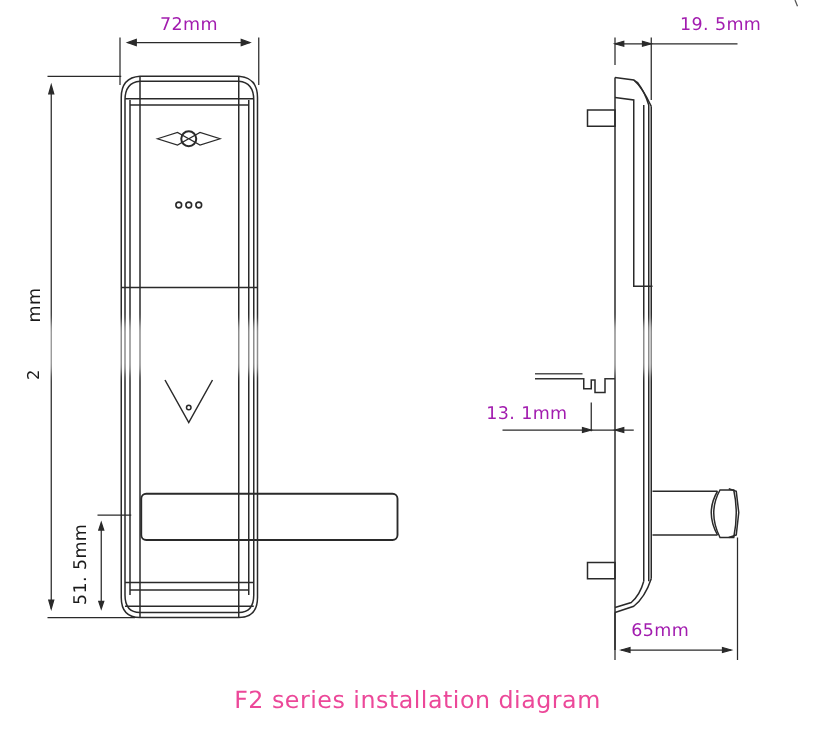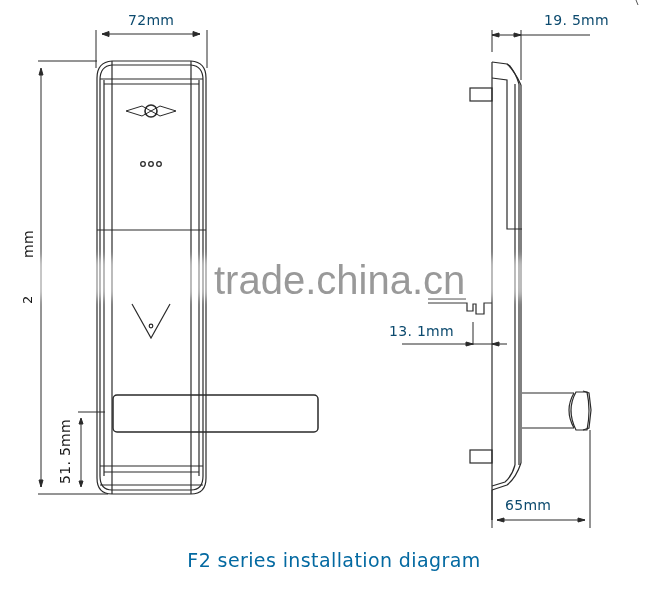--- a/index.html
+++ b/index.html
@@ -1,20 +1,20 @@
 <!DOCTYPE html>
 <html><head>
 <meta charset="utf-8">
 <style>
   html, body { margin: 0; padding: 0; background: #ffffff; }
   body { width: 668px; height: 589px; position: relative; overflow: hidden; font-family: "Liberation Sans", sans-serif; }
   #stage { position: absolute; left: 0; top: 0; width: 668px; height: 589px; }
-  .lbl { position: absolute; font-family: "DejaVu Sans", sans-serif; font-size: 14px; color: #0c4a6e; white-space: nowrap; letter-spacing: 0.3px; text-align: right; }
+  .lbl { position: absolute; font-family: "DejaVu Sans", sans-serif; font-size: 14px; color: #a21caf; white-space: nowrap; letter-spacing: 0.3px; text-align: right; }
   .vlbl { position: absolute; font-family: "DejaVu Sans", sans-serif; font-size: 14px; color: #1a1a1a; white-space: nowrap; transform-origin: left top; transform: rotate(-90deg); letter-spacing: 0.3px; }
-  .caption { position: absolute; left: 0; width: 668px; top: 549px; text-align: center; font-family: "DejaVu Sans", sans-serif; font-size: 19px; color: #0369a1; letter-spacing: 0.4px; }
+  .caption { position: absolute; left: 0; width: 668px; top: 549px; text-align: center; font-family: "DejaVu Sans", sans-serif; font-size: 19px; color: #ec4899; letter-spacing: 0.4px; }
   .watermark { position: absolute; left: 214px; top: 258px; font-family: "Liberation Sans", sans-serif; font-size: 40px; color: #8f8f8f; opacity: 0.9; letter-spacing: 0px; }
   .haze { position: absolute; background: rgba(255,255,255,0.85); filter: blur(4px); }
 </style>
 </head>
 <body>
 
 <div id="stage">
 
   <svg width="668" height="589" viewBox="0 0 668 589" style="position:absolute;left:0;top:0">
     <g fill="none" stroke="#2a2a2a" stroke-width="1.2">
@@ -128,21 +128,20 @@
         <line x1="497" y1="520" x2="585" y2="520"></line>
         <path d="M497,520 L504,518 L504,522 Z" fill="#2a2a2a"></path>
         <path d="M585,520 L578,518 L578,522 Z" fill="#2a2a2a"></path>
       </g>
     </g>
 
     <path d="M636,0 L638,5" stroke="#555" stroke-width="1" fill="none"></path>
   </svg>
 
   <div class="haze" style="left:0;top:258px;width:668px;height:40px;opacity:0.55"></div>
-  <div class="watermark">trade.china.cn</div>
 
   <div class="lbl" style="left:128px;top:12px">72mm</div>
   <div class="vlbl" style="left:20px;top:258px">mm</div>
   <div class="vlbl" style="left:20px;top:304px;font-size:13px">2</div>
   <div class="vlbl" style="left:57px;top:484px">51. 5mm</div>
 
   <div class="lbl" style="left:544px;top:12px">19. 5mm</div>
   <div class="lbl" style="left:389px;top:323px">13. 1mm</div>
   <div class="lbl" style="left:505px;top:497px">65mm</div>
 

